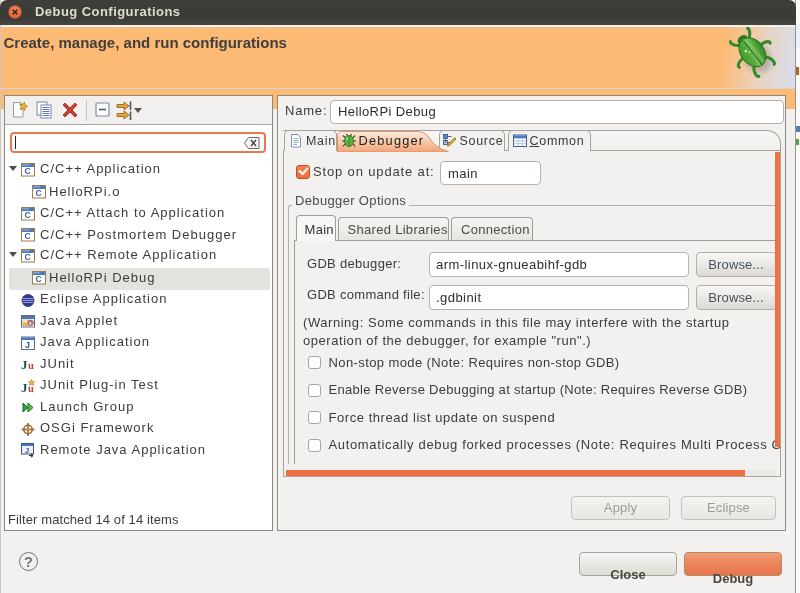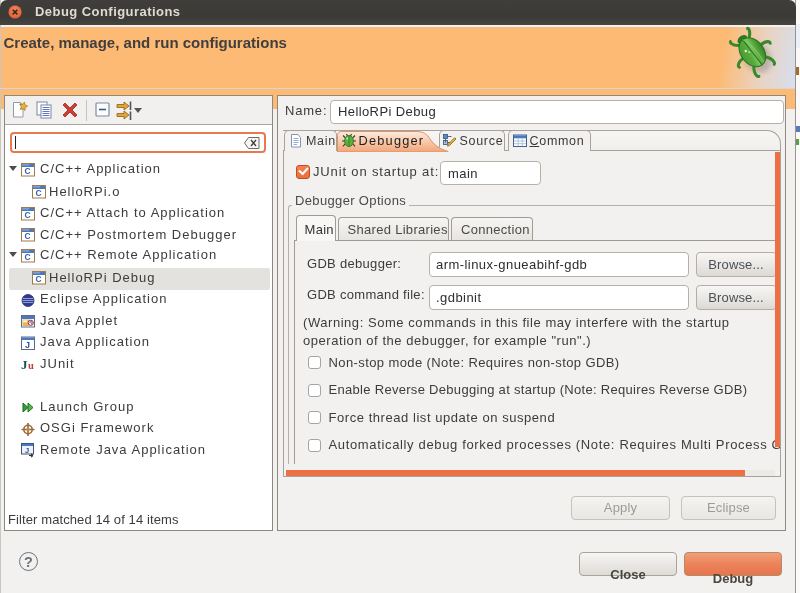--- a/index.html
+++ b/index.html
@@ -351,20 +351,26 @@
             <use href="#i-japp"></use>
           </svg>
           <div class="txt" style="left:35px">Java Application</div>
         </div>
       <div class="trow" style="top:256.5px;">
           <svg class="ico" style="left:16px" width="15" height="15" viewBox="0 0 15 15">
             <use href="#i-junit"></use>
           </svg>
           <div class="txt" style="left:35px">JUnit</div>
         </div>
+      <div class="trow" style="top:278.0px;">
+          <svg class="ico" style="left:16px" width="15" height="15" viewBox="0 0 15 15">
+            <use href="#i-junitp"></use>
+          </svg>
+          <div class="txt" style="left:35px">JUnit Plug-in Test</div>
+        </div>
       <div class="trow" style="top:299.5px;">
           <svg class="ico" style="left:16px" width="15" height="15" viewBox="0 0 15 15">
             <use href="#i-launch"></use>
           </svg>
           <div class="txt" style="left:35px">Launch Group</div>
         </div>
       <div class="trow" style="top:321.0px;">
           <svg class="ico" style="left:16px" width="15" height="15" viewBox="0 0 15 15">
             <use href="#i-osgi"></use>
           </svg>
@@ -413,21 +419,21 @@
         </div>
       <div class="ctab" style="left:225px; width:83px;">
         <svg class="ti" style="left:4px;top:3px" width="14" height="14" viewBox="0 0 14 14">
             <use href="#i-comtab"></use>
           </svg>
         <span class="tt" style="left:20.5px"><u>C</u>ommon</span>
         </div>
     </div>
     <div id="tabcontent">
       <div class="cb on" style="left:12px; top:13.5px; width:14px; height:14px;"></div>
-      <div class="lbl" style="left:29px; top:14px; letter-spacing:0.85px;">JUnit on startup at:</div>
+      <div class="lbl" style="left:29px; top:14px; letter-spacing:0.85px;">Stop on update at:</div>
       <div class="tfield" style="left:156px; top:10px; width:101px; height:24px; padding:4px 0 0 7px;">main</div>
       <div id="grplabel">Debugger Options</div>
       <div id="grp"></div>
       <div class="ntab" style="left:11.5px; top:63.5px; width:40px; height:26px; background:#f8f7f5; z-index:2;">
         <span class="nt" style="left:8px; top:6px; color:#333;">Main</span>
         </div>
       <div class="ntab" style="left:53.5px; top:66px; width:111px; height:23px;">
         <span class="nt" style="left:9px; top:3.5px;">Shared Libraries</span>
         </div>
       <div class="ntab" style="left:167px; top:66px; width:82px; height:23px;">

